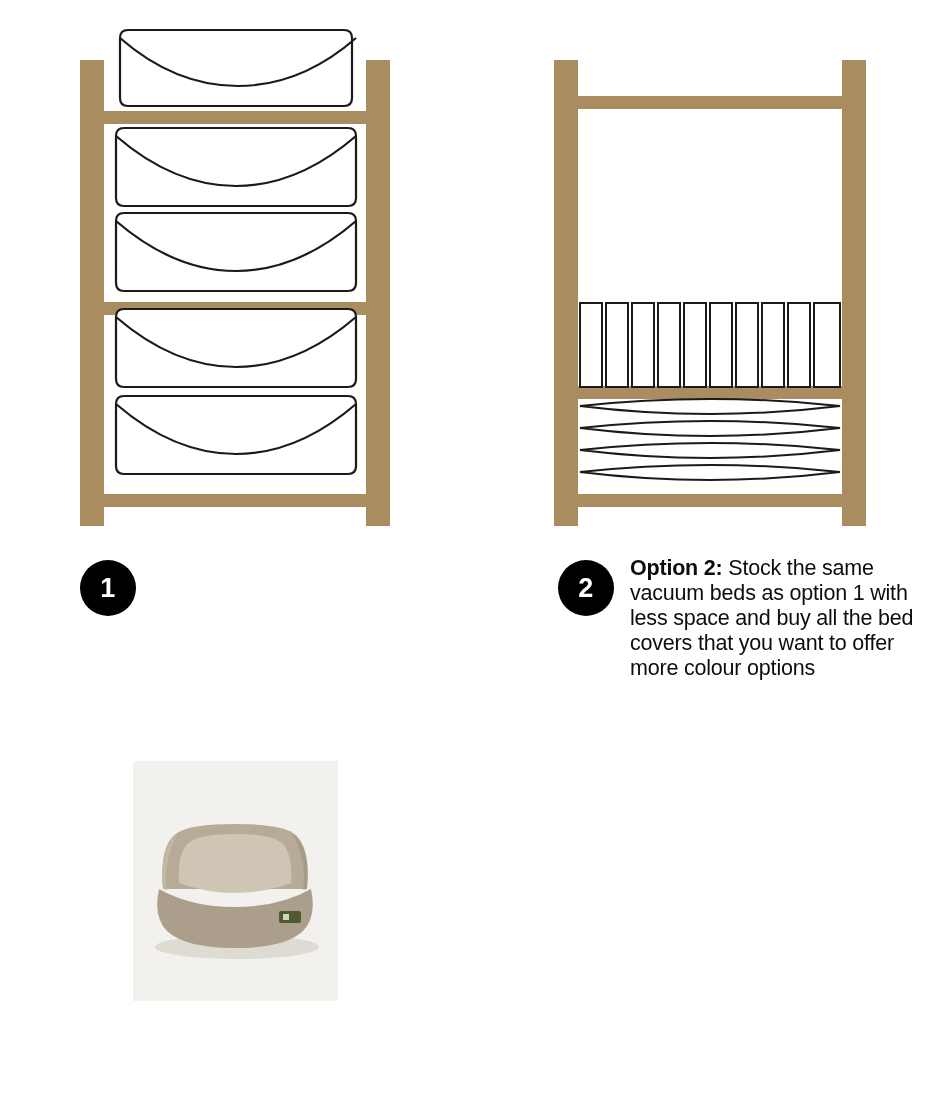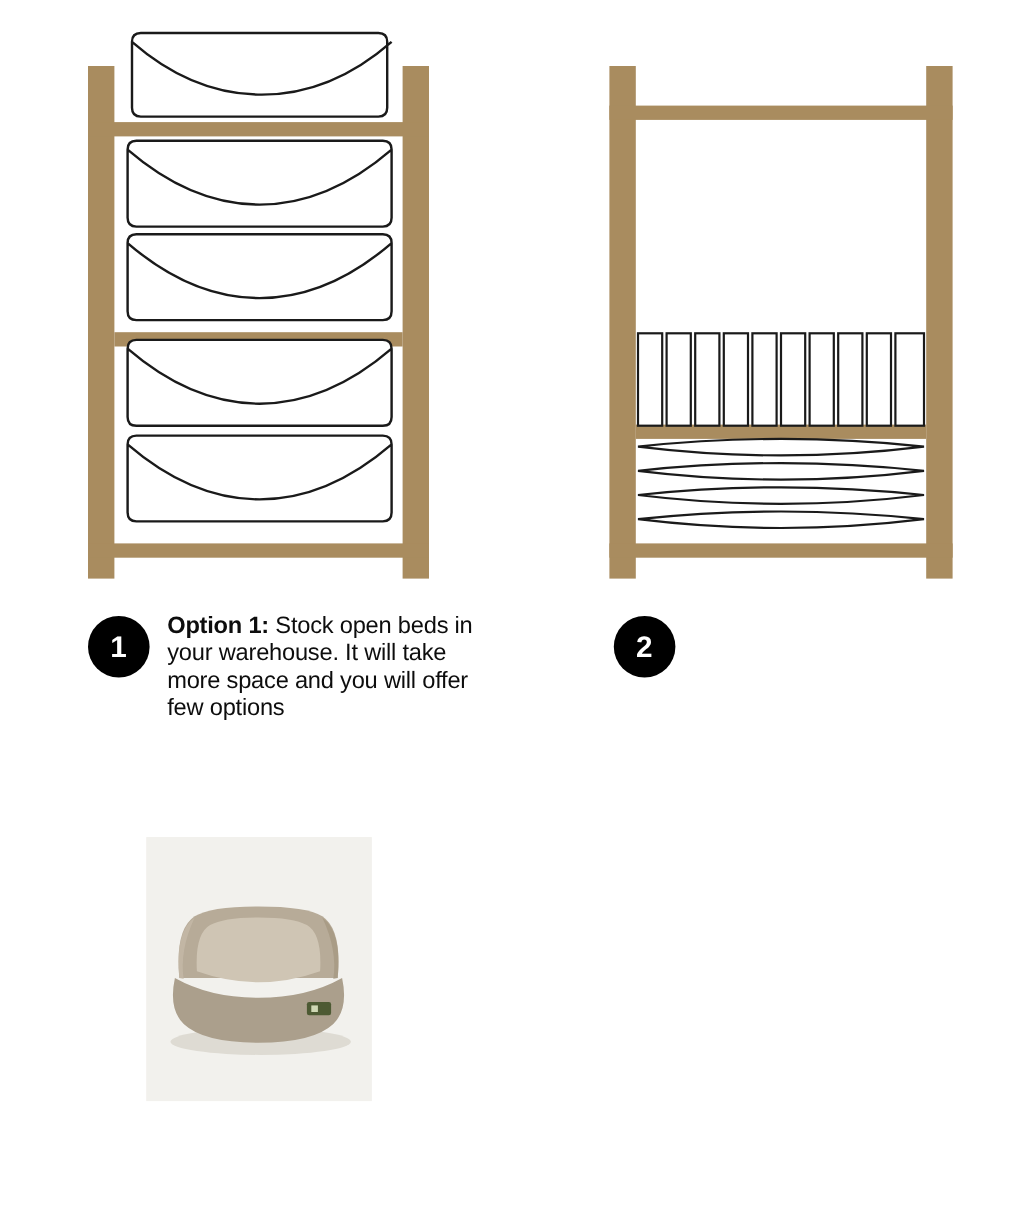--- a/index.html
+++ b/index.html
@@ -116,23 +116,20 @@
           <path d="M116 309 q0 -8 8 -8 h224 q8 0 8 8 v62 q0 8 -8 8 h-224 q-8 0 -8 -8 z
                    M116 309 q58 50 120 50 q62 0 120 -50"></path>
           <path d="M116 396 q0 -8 8 -8 h224 q8 0 8 8 v62 q0 8 -8 8 h-224 q-8 0 -8 -8 z
                    M116 396 q58 50 120 50 q62 0 120 -50"></path>
         </g>
       </svg>
     </div>
 
     <div class="caption">
       <div class="badge">1</div>
-      <div class="caption-text">
-        <b>Option 1:</b><span> Stock open beds in your warehouse. It will take more space and you will offer few options</span>
-      </div>
     </div>
 
     <div class="photo photo-left">
       <svg width="205" height="240" viewBox="0 0 205 240" xmlns="http://www.w3.org/2000/svg">
         <rect x="0" y="0" width="205" height="240" fill="#f2f1ed"></rect>
 
         <ellipse cx="104" cy="186" rx="82" ry="12" fill="#dedbd3"></ellipse>
 
         <path d="M30 128 q-4 -44 14 -56 q14 -9 58 -9 q44 0 58 9 q18 12 14 56 z" fill="#b7ab98"></path>
 
@@ -178,17 +175,20 @@
           <path d="M110 398 q130 -14 260 0 q-130 16 -260 0 z"></path>
           <path d="M110 420 q130 -14 260 0 q-130 16 -260 0 z"></path>
           <path d="M110 442 q130 -14 260 0 q-130 16 -260 0 z"></path>
           <path d="M110 464 q130 -14 260 0 q-130 16 -260 0 z"></path>
         </g>
       </svg>
     </div>
 
     <div class="caption">
       <div class="badge">2</div>
+      <div class="caption-text">
+        <b>Option 2:</b><span> Stock the same vacuum beds as option 1 with less space and buy all the bed covers that you want to offer more colour options</span>
+      </div>
     </div>
 
   </div>
 
 </div>
 
 </body></html>

